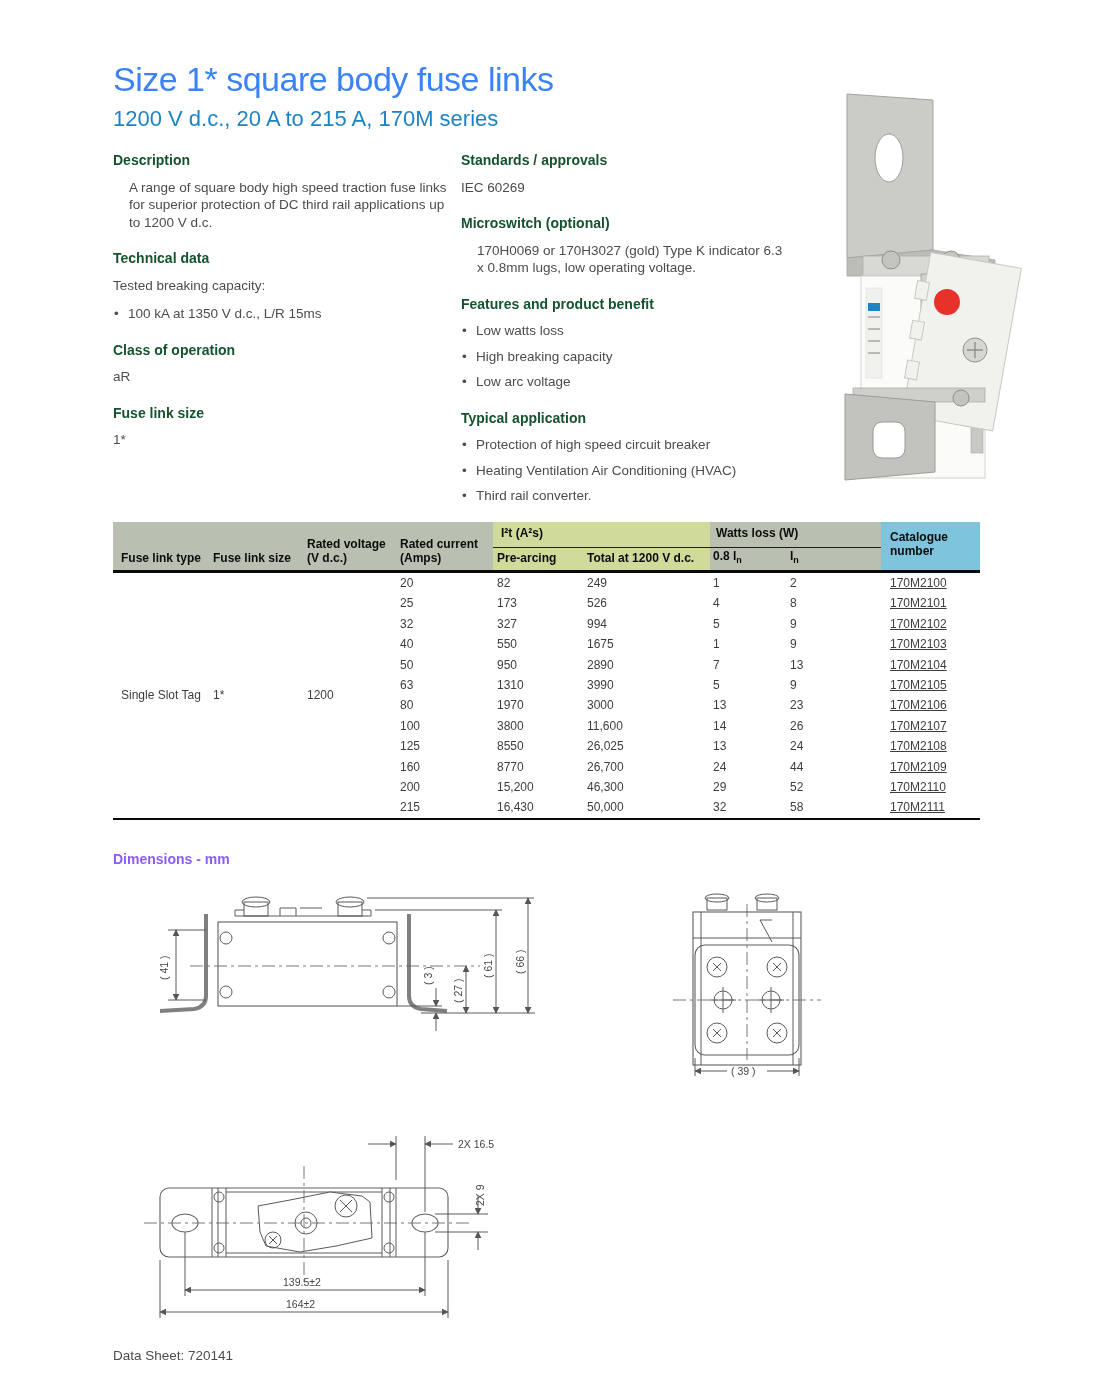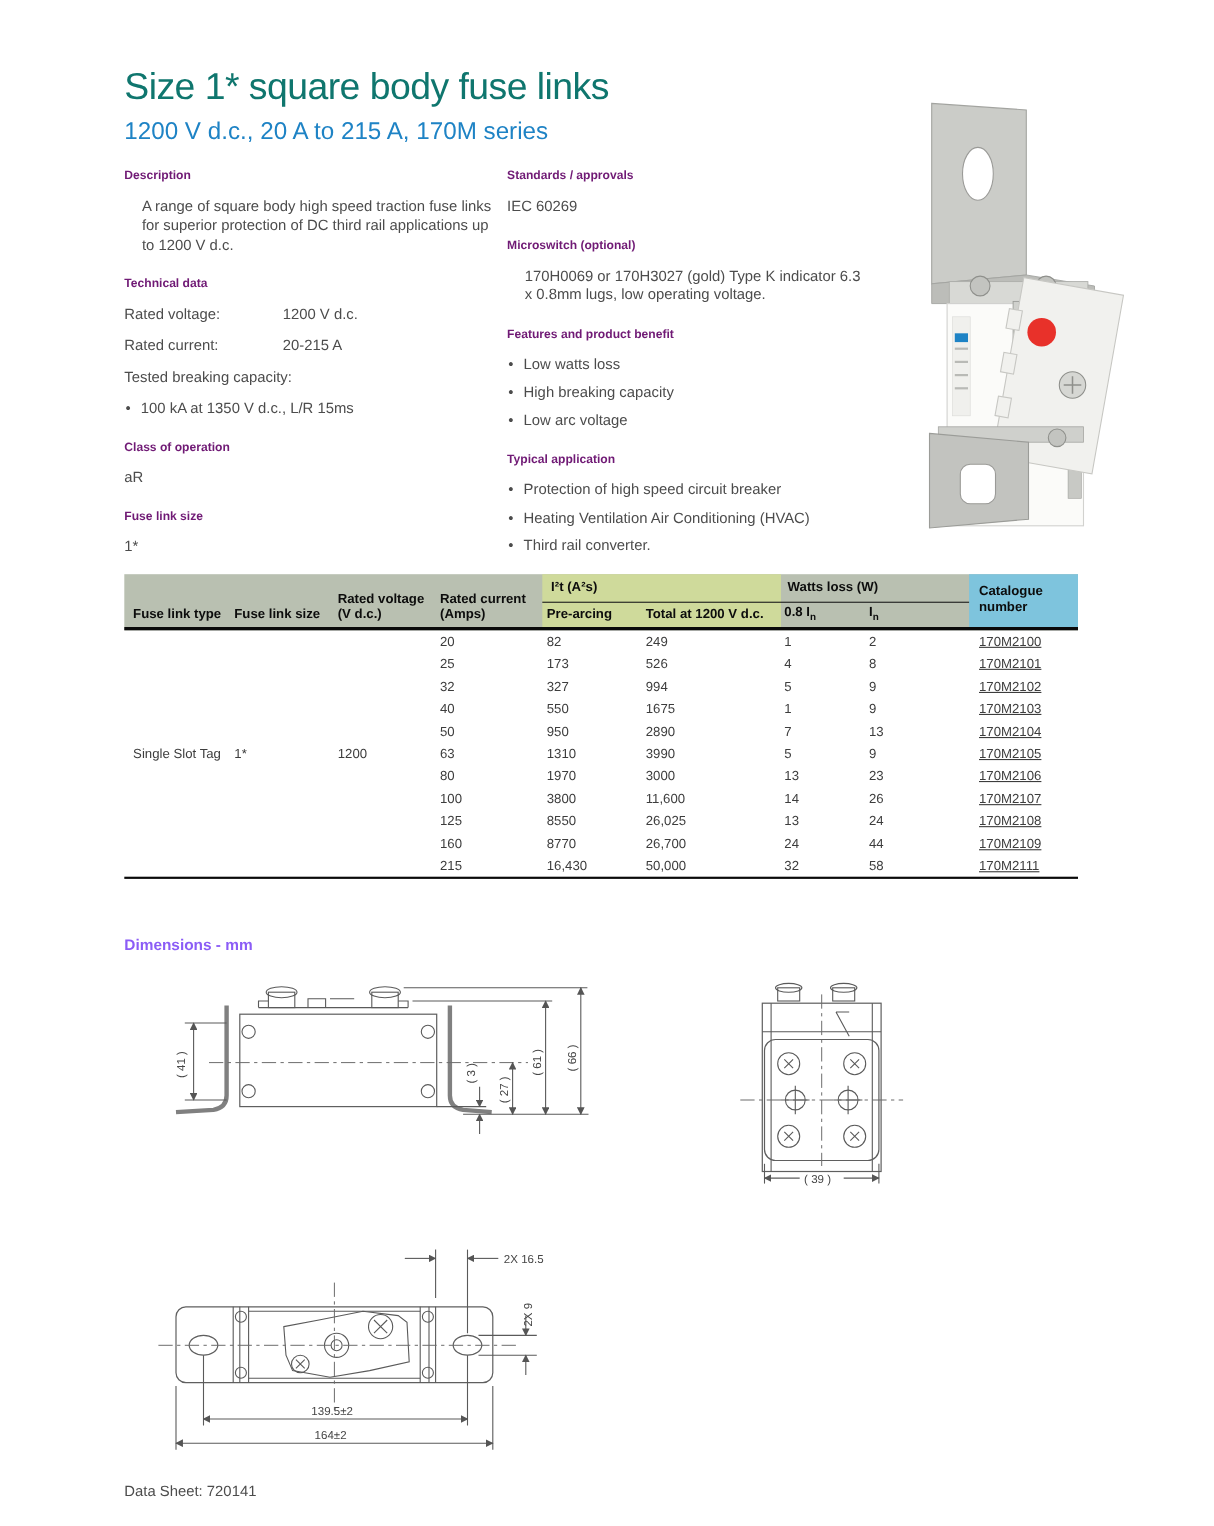--- a/index.html
+++ b/index.html
@@ -1,24 +1,24 @@
 <!DOCTYPE html>
 <html><head>
 <meta charset="utf-8">
 <style>
   html,body{margin:0;padding:0;background:#ffffff;}
   .page{position:relative;width:1104px;height:1387px;background:#fff;
         font-family:"Liberation Sans","DejaVu Sans",sans-serif;color:#4c4c4c;overflow:hidden;}
   
-  .title{position:absolute;left:113px;top:60px;font-size:34px;font-weight:400;color:#0f766e;letter-spacing:-0.5px;}
+  .title{position:absolute;left:113px;top:60px;font-size:34px;font-weight:400;color:#3b82f6;letter-spacing:-0.5px;}
   .subtitle{position:absolute;left:113px;top:106px;font-size:22px;font-weight:400;color:#1e83c5;}
   .col{position:absolute;top:152px;font-size:13.5px;line-height:17.5px;color:#4c4c4c;}
   .col-left{left:113px;width:335px;}
   .col-right{left:461px;width:330px;}
-  .h4{font-size:11px;font-weight:bold;color:#701a75;margin:19px 0 9px 0;}
+  .h4{font-size:14px;font-weight:bold;color:#14532d;margin:19px 0 9px 0;}
   .h4.first{margin-top:0;}
   .kv{display:flex;margin-bottom:11px;}
   .kv .k{width:144px;flex:0 0 144px;}
   .bullet{position:relative;padding-left:15px;margin-bottom:8px;}
   .bullet::before{content:"•";position:absolute;left:1px;top:0;color:#4c4c4c;}
   .para{margin-bottom:4px;margin-left:16px;}
   .plain{margin-bottom:11px;}
   
   .dtable{position:absolute;left:113px;top:522px;width:867px;font-size:12px;color:#3d3d3d;}
   .thead{position:relative;height:48px;background:#b9c0b1;border-bottom:3px solid #0a0a0a;
@@ -57,31 +57,20 @@
 <div class="page">
 
   <div class="title">Size 1* square body fuse links</div>
   <div class="subtitle">1200 V d.c., 20 A to 215 A, 170M series</div>
 
   <div class="col col-left">
     <div class="h4 first">Description</div>
     <div class="para">A range of square body high speed traction fuse links for superior protection of DC third rail applications up to 1200 V d.c.</div>
 
     <div class="h4">Technical data</div>
-    <div>
-
-    <div class="kv">
-        <span class="k">Rated voltage:</span>
-        <span class="v">1200 V d.c.</span>
-      </div>
-        <div class="kv">
-        <span class="k">Rated current:</span>
-        <span class="v">20-215 A</span>
-      </div>
-      </div>
     <div class="plain">Tested breaking capacity:</div>
     <div>
 
     <div class="bullet">100 kA at 1350 V d.c., L/R 15ms</div>
       </div>
 
     <div class="h4">Class of operation</div>
     <div class="plain">aR</div>
 
     <div class="h4">Fuse link size</div>
@@ -262,20 +251,28 @@
           <span class="tc c-wn">24</span>
           <span class="tc c-cat">170M2108</span>
         </div>
           <div class="trow">
           <span class="tc c-amps">160</span>
           <span class="tc c-pre">8770</span>
           <span class="tc c-total">26,700</span>
           <span class="tc c-w08">24</span>
           <span class="tc c-wn">44</span>
           <span class="tc c-cat">170M2109</span>
+        </div>
+          <div class="trow">
+          <span class="tc c-amps">200</span>
+          <span class="tc c-pre">15,200</span>
+          <span class="tc c-total">46,300</span>
+          <span class="tc c-w08">29</span>
+          <span class="tc c-wn">52</span>
+          <span class="tc c-cat">170M2110</span>
         </div>
           <div class="trow">
           <span class="tc c-amps">215</span>
           <span class="tc c-pre">16,430</span>
           <span class="tc c-total">50,000</span>
           <span class="tc c-w08">32</span>
           <span class="tc c-wn">58</span>
           <span class="tc c-cat">170M2111</span>
         </div>
         </div>

